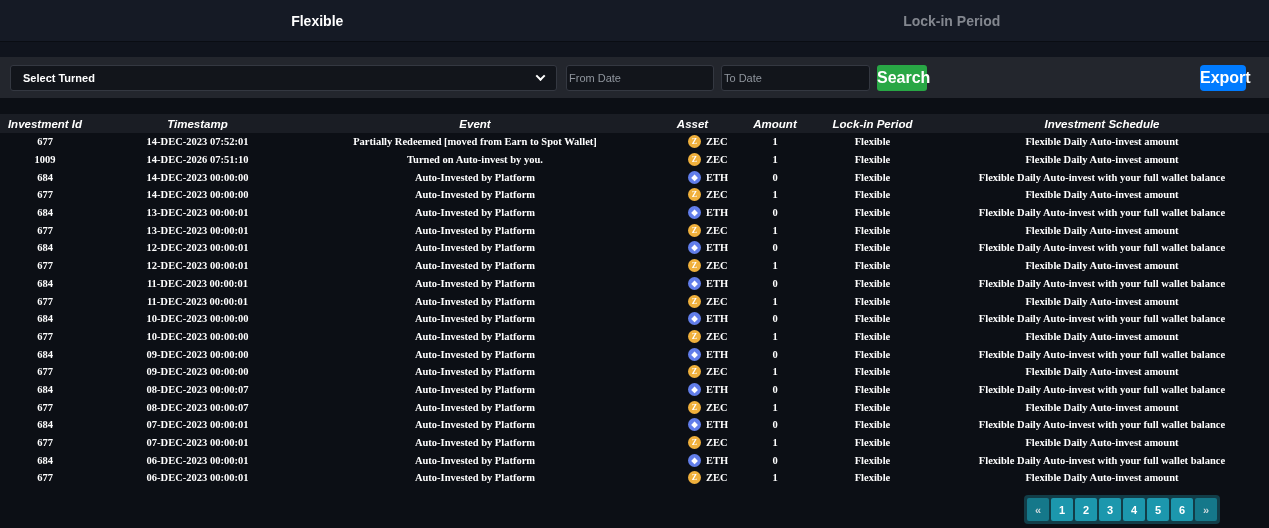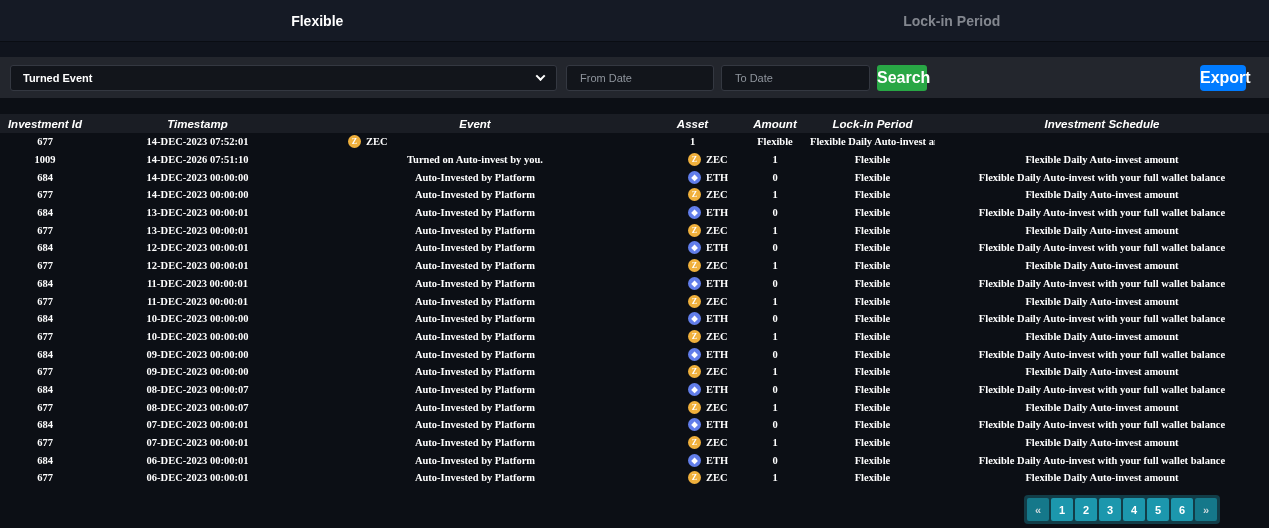--- a/index.html
+++ b/index.html
@@ -20,21 +20,21 @@
   .subband { height:15px; background:#10141d; }
   
   .filterbar { height:41px; background:#23262d; display:flex; align-items:center; padding:0 0 0 10px; }
   .ctl { height:26px; background:#12151b; border:1px solid #343841; border-radius:3px;
          display:flex; align-items:center; font-size:11px; }
   .select { justify-content:space-between; padding:0 12px; font-weight:700; color:#fff; cursor:pointer; }
   .chev { width:7px; height:7px; border-right:2px solid #fff; border-bottom:2px solid #fff;
           transform:rotate(45deg) translate(-1px,-1px); }
   .select-event { width:547px; }
   .select-asset { width:143px; margin-left:11px; }
-  .date-input { width:148px; margin-left:9px; padding:0 13px; color:#e6e8ea; }
+  .date-input { width:148px; margin-left:9px; padding:0 2px; color:#e6e8ea; }
   .date-input input { width:100%; background:transparent; border:none; outline:none; color:#e6e8ea;
                       font-size:11px; font-family:"Liberation Sans",sans-serif; }
   .date-input input::placeholder { color:#8f959d; opacity:1; }
   .to-date { width:149px; margin-left:7px; }
   .btn { height:26px; border:none; border-radius:3px; color:#fff; font-size:16px; font-weight:700;
          cursor:pointer; font-family:"Liberation Sans",sans-serif; }
   .btn-search { width:50px; margin-left:7px; background:#28a745; }
   .btn-export { width:46px; margin-left:auto; margin-right:23px; background:#007bff; border-radius:4px; }
   
   .gap { height:16px; background:#0c0f15; }
@@ -61,21 +61,21 @@
 
 <div class="tabbar">
   <div class="tab active">Flexible</div>
   <div class="tab inactive">Lock-in Period</div>
 </div>
 
 <div class="subband"></div>
 
 <div class="filterbar">
   <div class="ctl select select-event">
-    <span>Turned Event</span>
+    <span>Select Turned</span>
     <span class="chev"></span>
   </div>
   <div class="ctl date-input">
     <input type="text" placeholder="From Date" style="">
   </div>
   <div class="ctl date-input to-date">
     <input type="text" placeholder="To Date" style="">
   </div>
   <button class="btn btn-search">Search</button>
   <button class="btn btn-export">Export</button>
@@ -89,20 +89,21 @@
   <div class="th">Event</div>
   <div class="th">Asset</div>
   <div class="th">Amount</div>
   <div class="th">Lock-in Period</div>
   <div class="th">Investment Schedule</div>
 </div>
 <div class="tbody">
     <div class="grid-cols tr">
       <div class="td">677</div>
       <div class="td">14-DEC-2023 07:52:01</div>
+      <div class="td">Partially Redeemed [moved from Earn to Spot Wallet]</div>
       <div class="td td-asset">
         <span class="coin" style="background: rgb(240, 176, 60);">Z</span>
         <span>ZEC</span>
       </div>
       <div class="td">1</div>
       <div class="td">Flexible</div>
       <div class="td">Flexible Daily Auto-invest amount</div>
     </div>
     <div class="grid-cols tr">
       <div class="td">1009</div>

